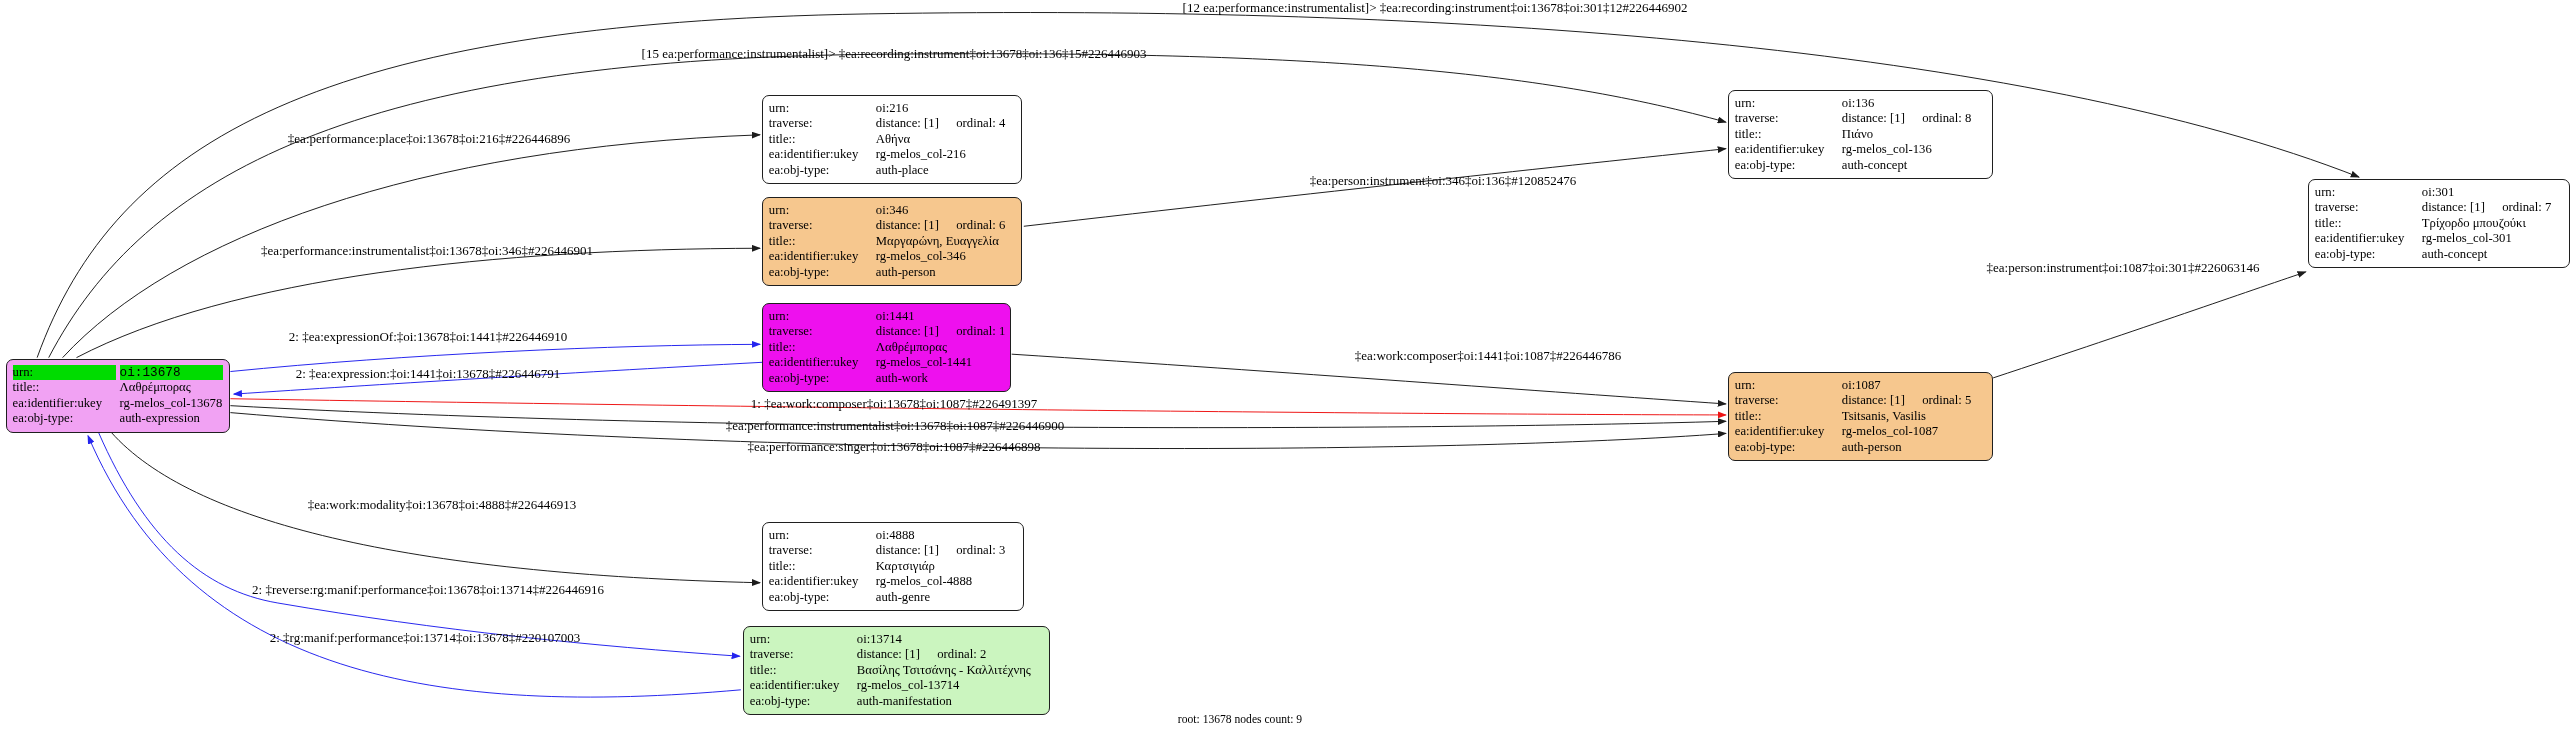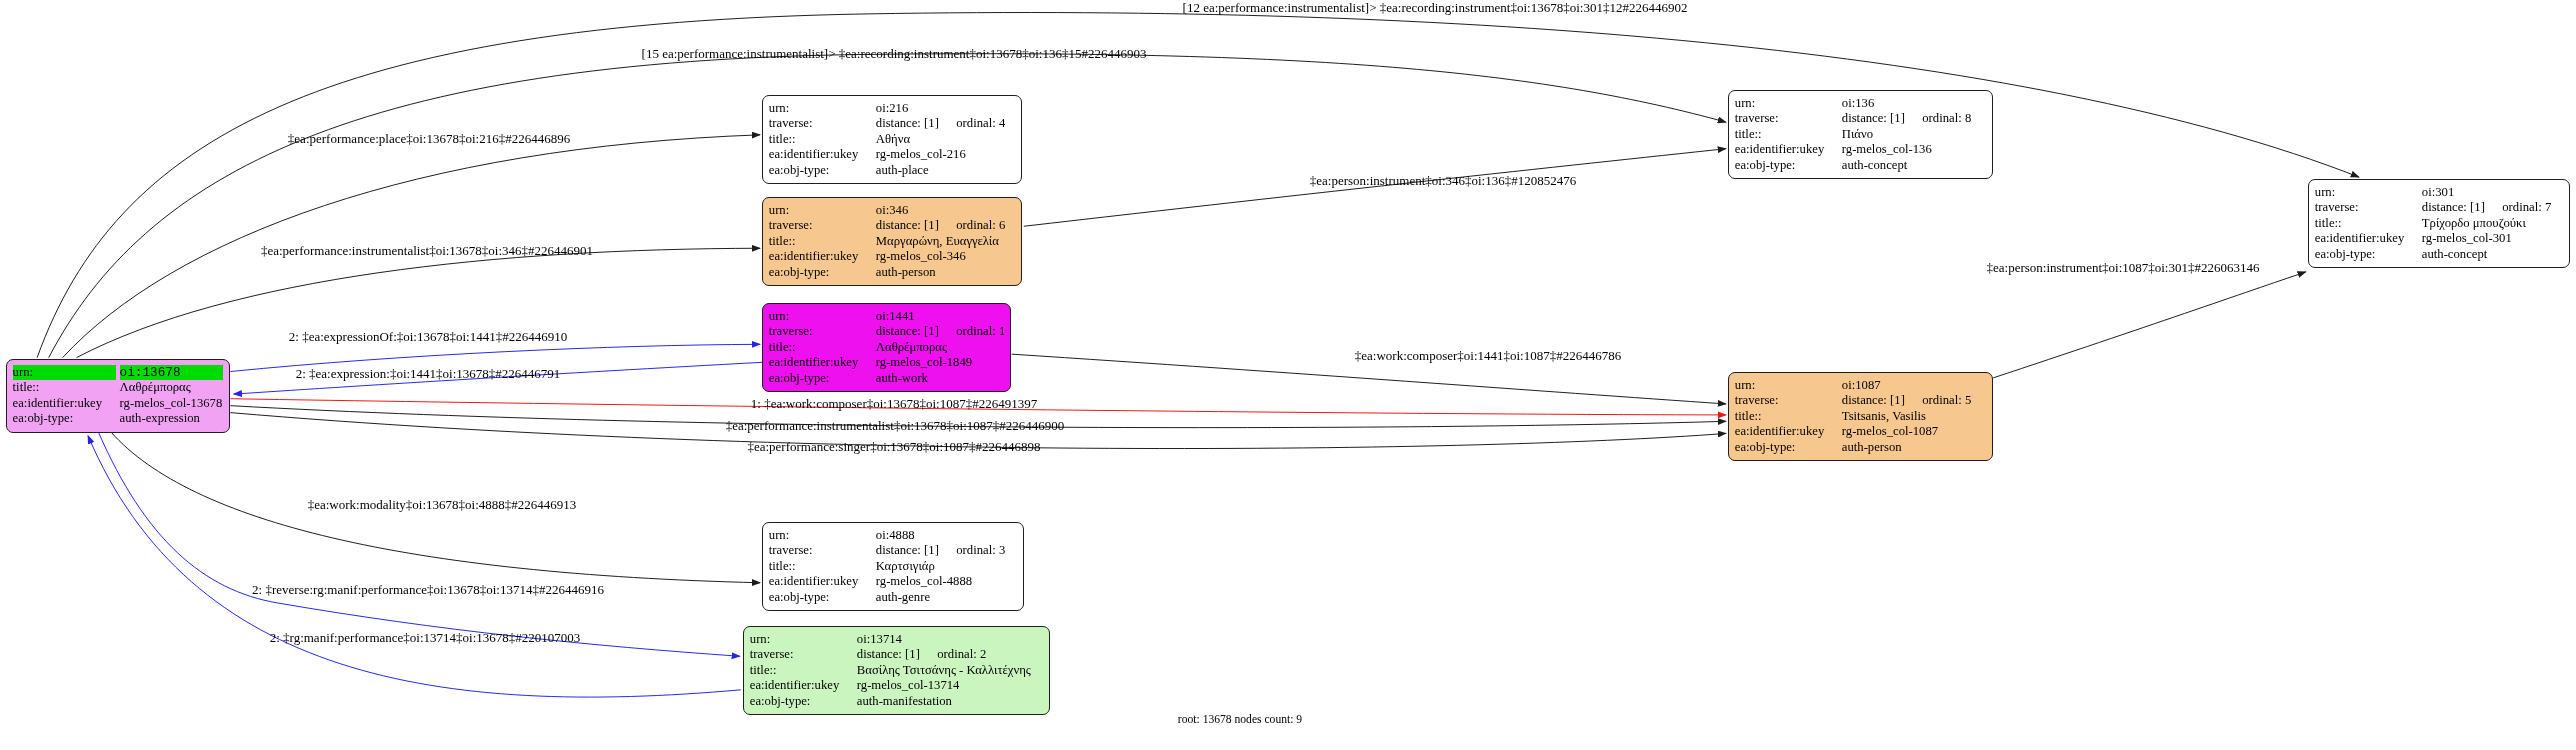--- a/index.html
+++ b/index.html
@@ -202,21 +202,21 @@
       </div>
       <div class="nrow">
         <span class="lbl">title::</span>
         <span class="valwrap">
           <span class="val">Λαθρέμπορας</span>
         </span>
       </div>
       <div class="nrow">
         <span class="lbl">ea:identifier:ukey</span>
         <span class="valwrap">
-          <span class="val">rg-melos_col-1849</span>
+          <span class="val">rg-melos_col-1441</span>
         </span>
       </div>
       <div class="nrow">
         <span class="lbl">ea:obj-type:</span>
         <span class="valwrap">
           <span class="val">auth-work</span>
         </span>
       </div>
     </div>
     <div class="node" style="left: 1728px; top: 90px; width: 265px; background: rgb(255, 255, 255);">

